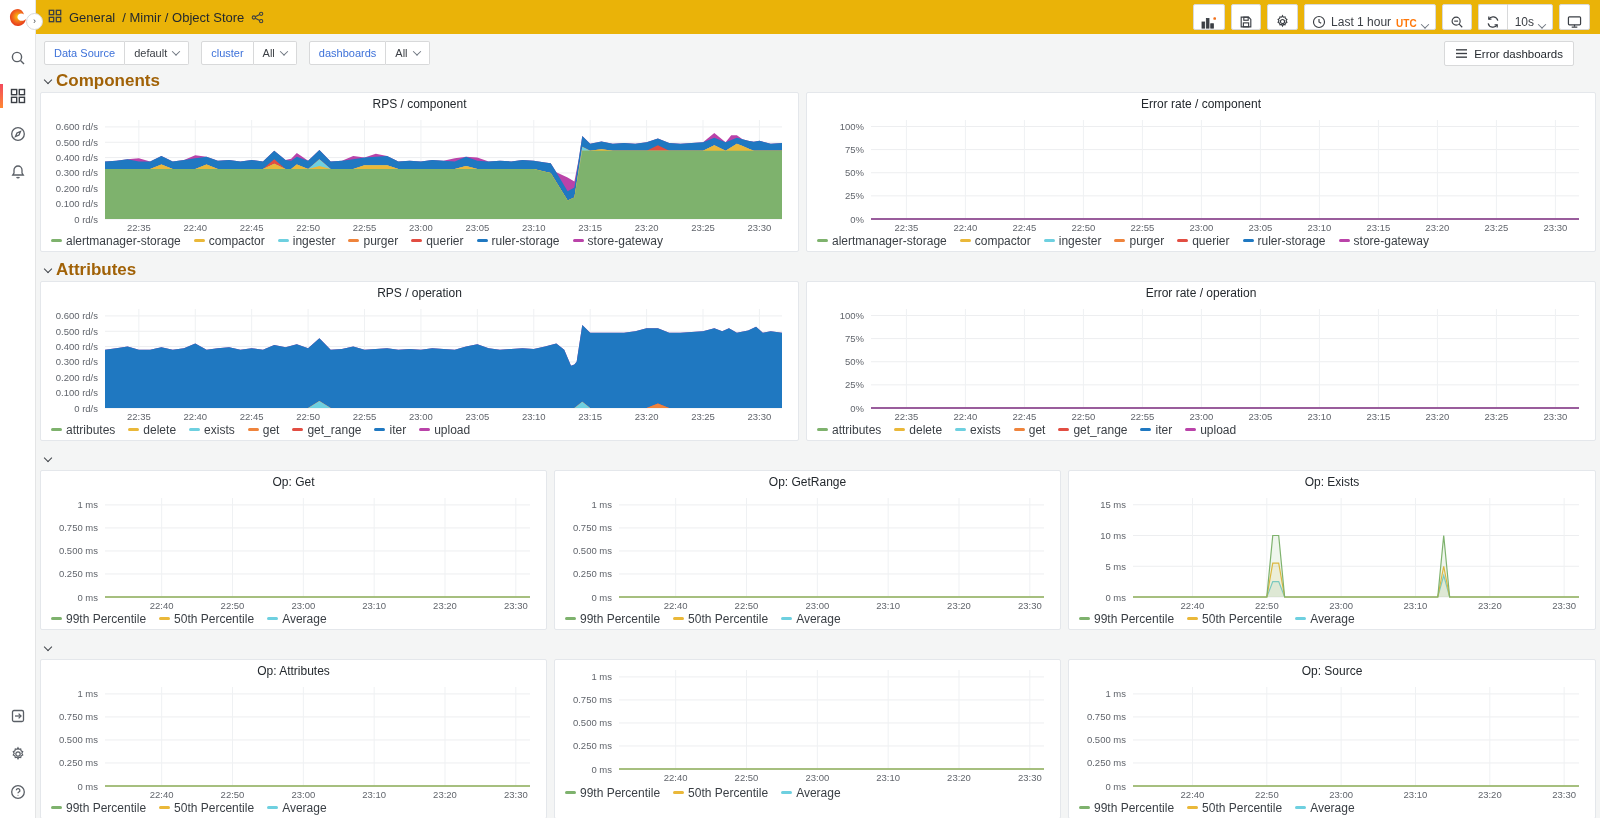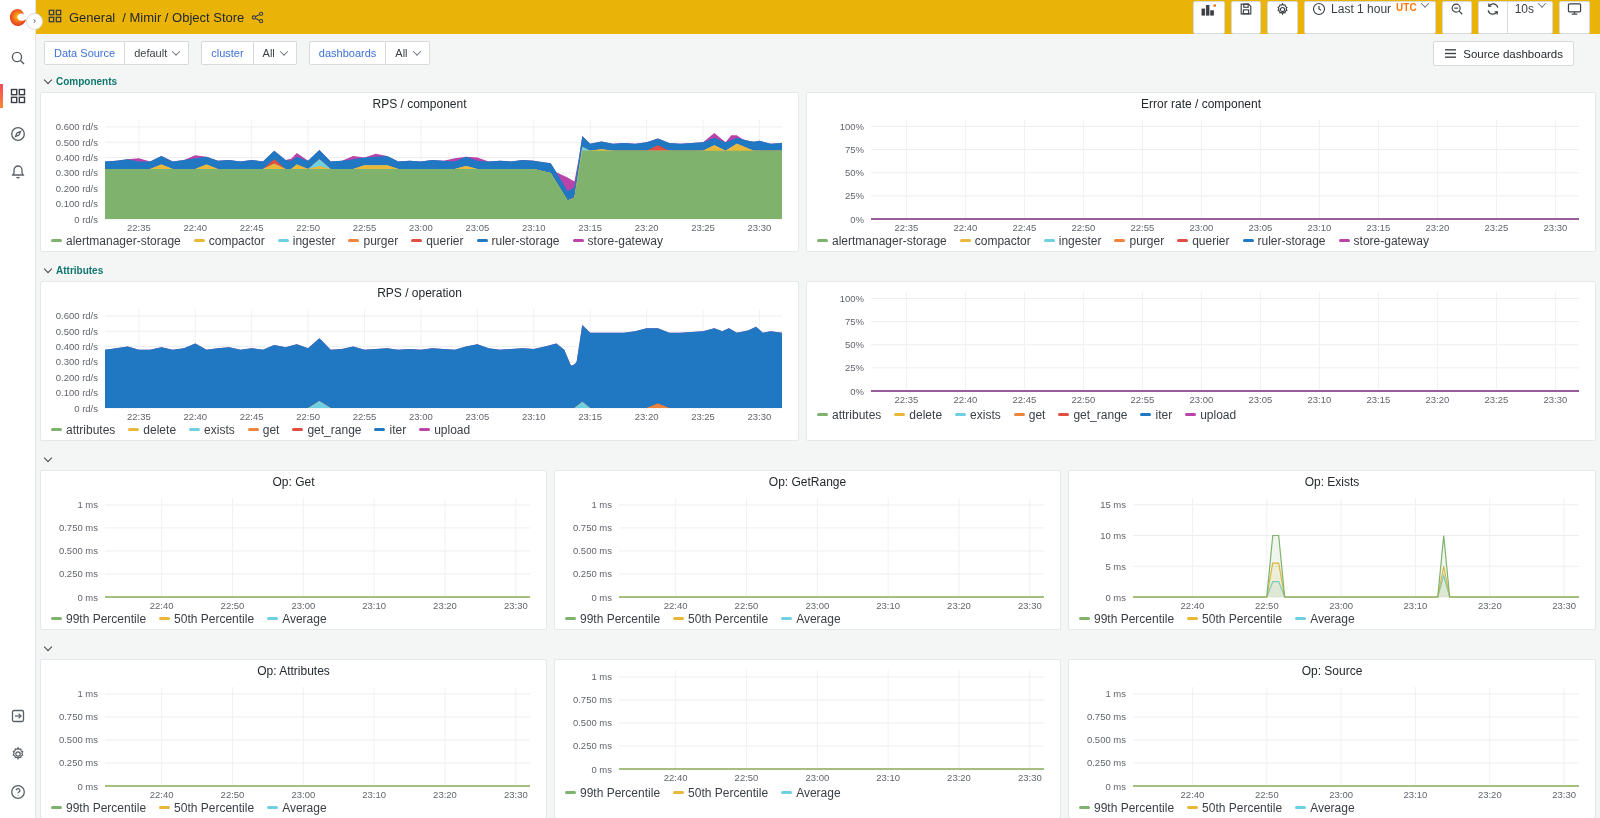--- a/index.html
+++ b/index.html
@@ -23,22 +23,22 @@
 
   
   .main { margin-left:36px; }
   .topbar { height:34px; background:#eab308; display:flex; align-items:center; padding:0 10px 0 12px; }
   .crumb { display:flex; align-items:center; gap:7px; font-size:13px; color:#24292E; }
   .crumb .grid-ic svg { stroke:#3B3F45; }
   .crumb-link { cursor:pointer; }
   .crumb-rest { color:#24292E; }
   .share-ic { cursor:pointer; display:flex; align-items:center; }
   .toolbar { margin-left:auto; display:flex; align-items:center; gap:6px; }
-  .tbtn { height:33px; min-width:28px; background:#fff; border:1px solid #D8D9DA; border-radius:2px;
-    display:flex; align-items:flex-start; justify-content:center; gap:5px; padding:0 7px; font-size:12px;
+  .tbtn { height:26px; min-width:28px; background:#fff; border:1px solid #D8D9DA; border-radius:2px;
+    display:flex; align-items:flex-end; justify-content:center; gap:5px; padding:0 7px; font-size:12px;
     color:#3B3F45; cursor:pointer; }
   .tbtn svg { stroke:#3B3F45; }
   .tz { color:#FF780A; font-size:10px; font-weight:bold; }
   .caret { width:6px; height:6px; border-right:1.4px solid #6E7680; border-bottom:1.4px solid #6E7680;
     transform:rotate(45deg) translate(-1px,-1px); display:inline-block; }
   .btn-group { display:flex; }
   .btn-group .tbtn:first-child { border-right:none; border-top-right-radius:0; border-bottom-right-radius:0; }
   .btn-group .tbtn:last-child { border-top-left-radius:0; border-bottom-left-radius:0; }
 
   
@@ -50,21 +50,21 @@
   .flabel { color:#3D71D9; border-radius:2px 0 0 2px; }
   .fvalue { color:#3B3F45; border-left:none; border-radius:0 2px 2px 0; gap:6px; }
   .mimir-btn { margin-left:auto; height:25px; display:flex; align-items:center; gap:6px; padding:0 10px;
     background:#fff; border:1px solid #D8D9DA; border-radius:2px; font-size:11.5px; color:#24292E; cursor:pointer; }
 
   
   .dash { padding:0 4px; }
   .sect { display:flex; align-items:center; gap:5px; height:22px; padding-left:5px; cursor:pointer; }
   .sect .chev { width:6px; height:6px; border-right:1.5px solid #41454B; border-bottom:1.5px solid #41454B;
     transform:rotate(45deg); margin-top:-3px; }
-  .sect .stitle { font-size:10px; font-weight:bold; color:#0f766e; }
+  .sect .stitle { font-size:17px; font-weight:bold; color:#a16207; }
   .prow { display:grid; gap:7px; margin-bottom:7px; }
   .cols2 { grid-template-columns:1fr 1.04fr; }
   .cols3 { grid-template-columns:1fr 1fr 1.04fr; }
   .panel { background:#fff; border:1px solid #E4E7EB; border-radius:2px; height:160px;
     padding:4px 6px 3px 6px; display:flex; flex-direction:column; }
   .ptitle { text-align:center; font-size:12px; font-weight:500; color:#24292E; height:17px; cursor:pointer; }
   .legend { display:flex; gap:13px; align-items:center; padding-left:4px; height:15px; overflow:hidden; }
   .lg { display:flex; align-items:center; gap:4px; font-size:12px; color:#3A3F45; cursor:pointer; white-space:nowrap; }
   .sw { width:11px; height:3px; border-radius:2px; display:inline-block; }
   svg text { font-family:"Liberation Sans", sans-serif; }
@@ -247,21 +247,21 @@
             <span class="caret"></span>
           </span>
       </div>
     </div>
     <div class="mimir-btn">
       <svg width="13" height="11" viewBox="0 0 14 12" stroke="#3B3F45" stroke-width="1.5">
           <line x1="1" y1="2" x2="13" y2="2"></line>
           <line x1="1" y1="6" x2="13" y2="6"></line>
           <line x1="1" y1="10" x2="13" y2="10"></line>
         </svg>
-      <span>Source dashboards</span>
+      <span>Error dashboards</span>
     </div>
   </div>
 
   <div class="dash">
     <div class="sect">
       <span class="chev"></span>
       <span class="stitle">Components</span>
     </div>
     <div class="prow cols2">
         <div class="panel">
@@ -501,20 +501,21 @@
               <span class="sw" style="background: rgb(31, 120, 193);"></span>
               <span>iter</span>
             </span>
             <span class="lg">
               <span class="sw" style="background: rgb(186, 67, 169);"></span>
               <span>upload</span>
             </span>
           </div>
         </div>
         <div class="panel">
+          <div class="ptitle">Error rate / operation</div>
           <svg width="776" height="121" style="display: block;">
             <line x1="58" x2="766" y1="105" y2="105" stroke="#EDEEF0" stroke-width="1"></line>
             <text x="51" y="108.5" text-anchor="end" font-size="9.5" fill="#61656C">0%</text>
             <line x1="58" x2="766" y1="81.86915887850466" y2="81.86915887850466" stroke="#EDEEF0" stroke-width="1"></line>
             <text x="51" y="85.36915887850466" text-anchor="end" font-size="9.5" fill="#61656C">25%</text>
             <line x1="58" x2="766" y1="58.73831775700934" y2="58.73831775700934" stroke="#EDEEF0" stroke-width="1"></line>
             <text x="51" y="62.23831775700934" text-anchor="end" font-size="9.5" fill="#61656C">50%</text>
             <line x1="58" x2="766" y1="35.60747663551402" y2="35.60747663551402" stroke="#EDEEF0" stroke-width="1"></line>
             <text x="51" y="39.10747663551402" text-anchor="end" font-size="9.5" fill="#61656C">75%</text>
             <line x1="58" x2="766" y1="12.476635514018692" y2="12.476635514018692" stroke="#EDEEF0" stroke-width="1"></line>

